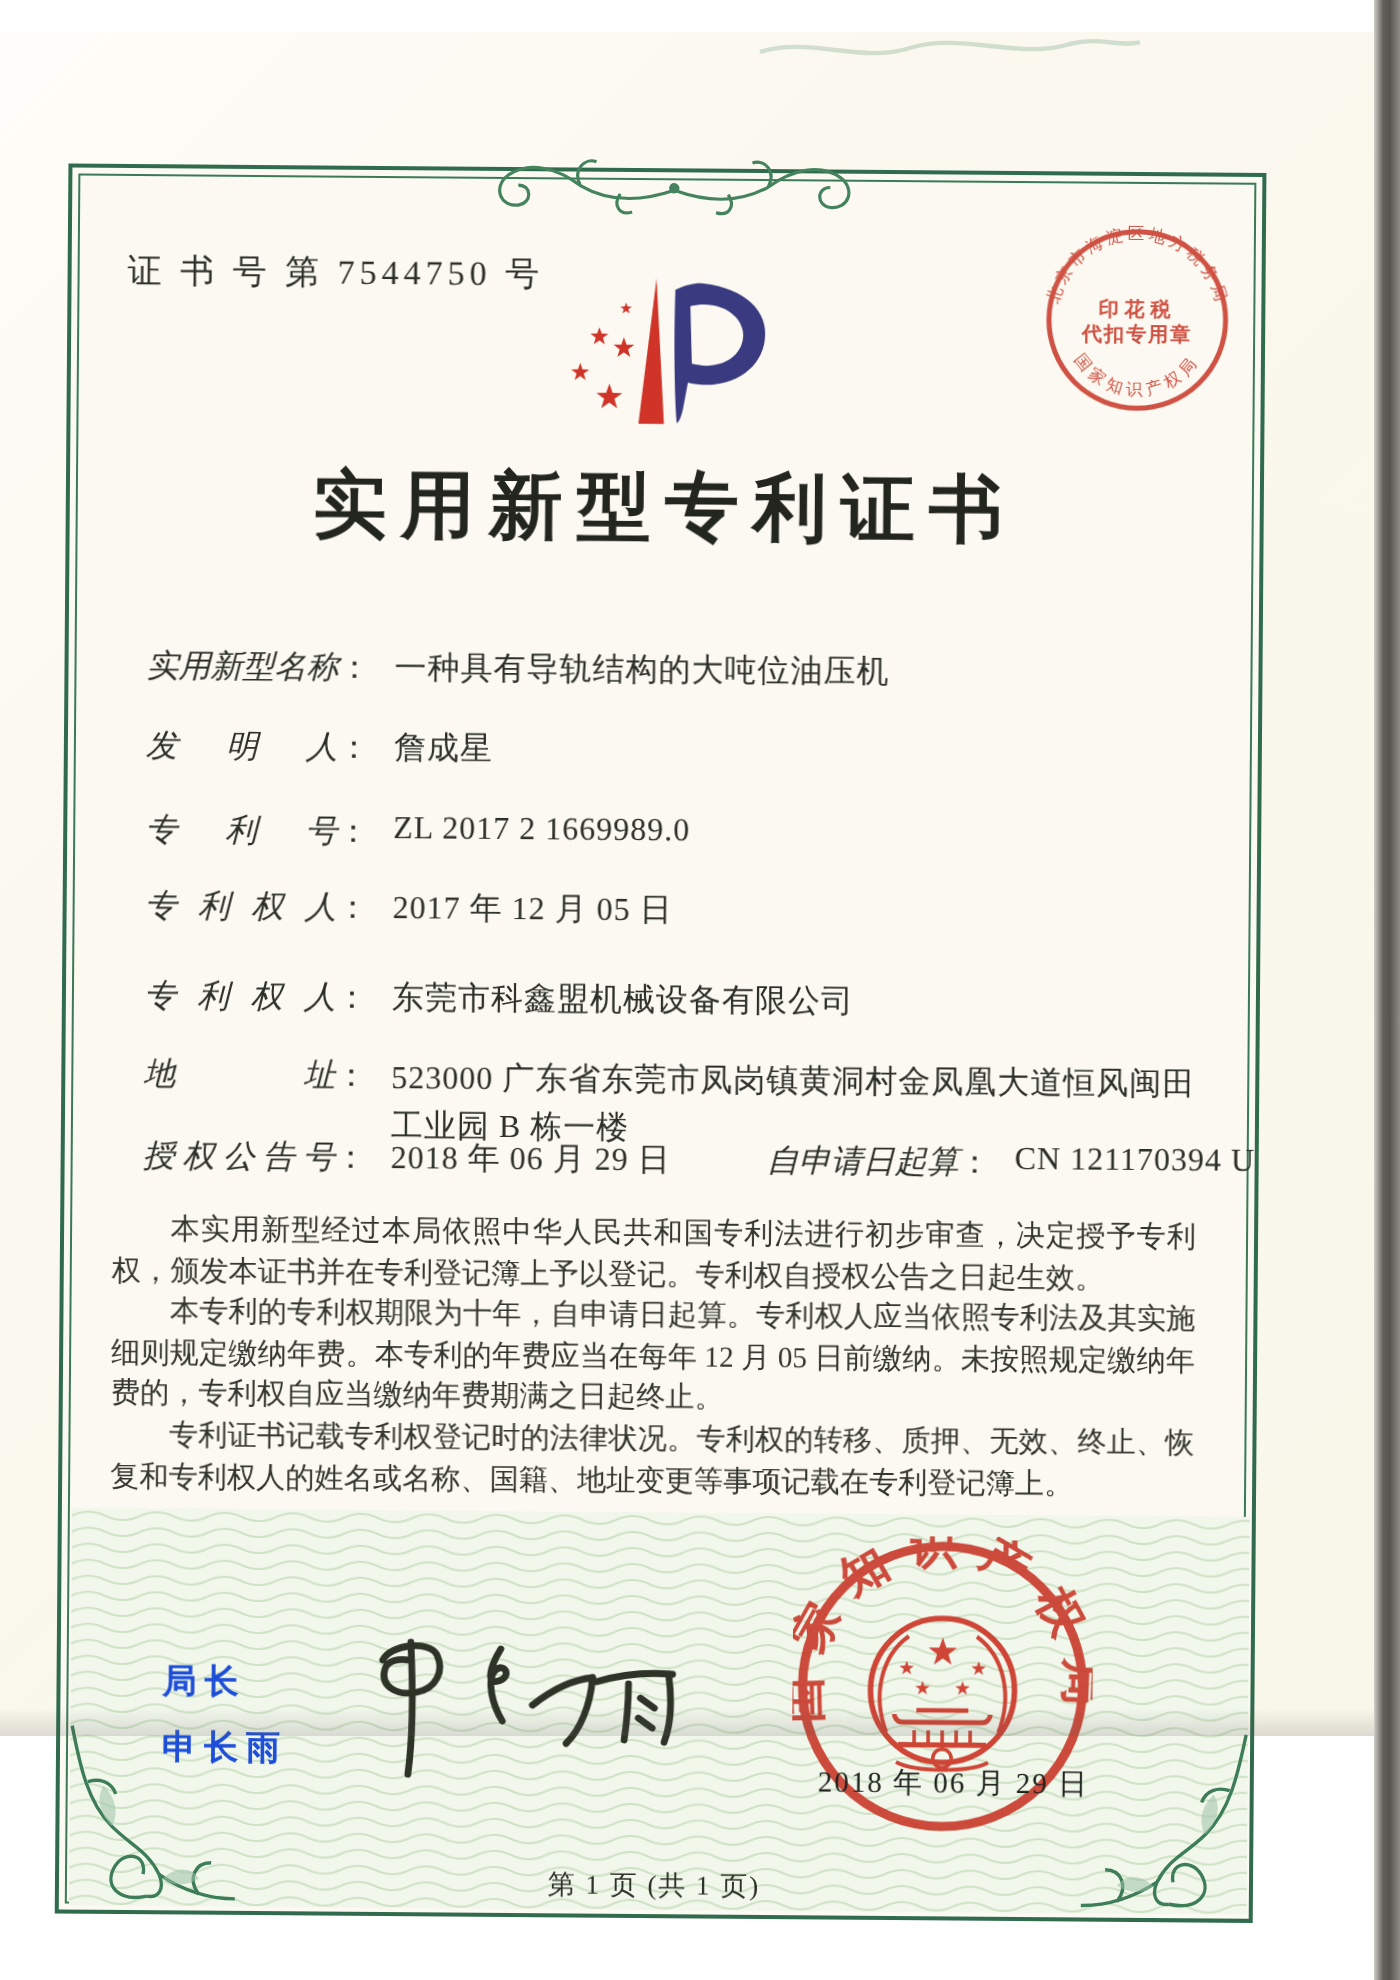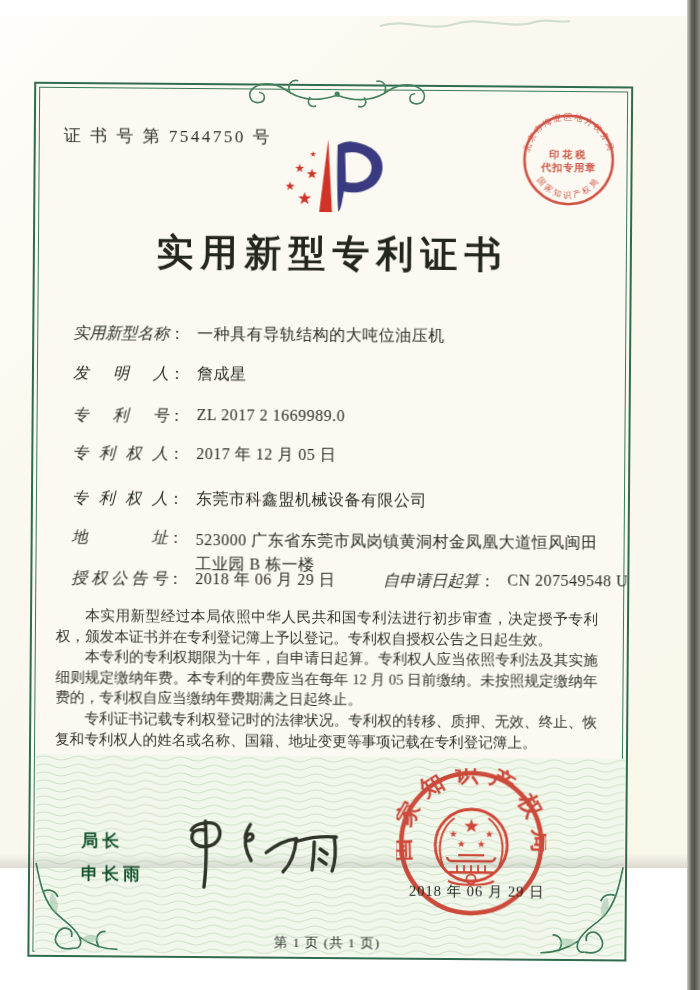--- a/index.html
+++ b/index.html
@@ -30,21 +30,21 @@
   .frow{font-size:16px;color:#2b2f28;white-space:nowrap;}
   .flabel{display:inline-block;width:96px;text-align:justify;text-align-last:justify;
     vertical-align:top;font-style:italic;}
   .fcolon{display:inline-block;vertical-align:top;}
   .fvalue{display:inline-block;margin-left:8px;vertical-align:top;letter-spacing:.5px;}
   .addr .fvalue{white-space:normal;width:408px;line-height:24px;}
   .paras{left:24px;top:521px;width:542px;font-size:14.6px;line-height:20.6px;
     text-align:justify;color:#33362e;}
   .paras p{margin:0;text-indent:2em;}
   .director{left:51px;top:740px;font-size:17px;line-height:33px;letter-spacing:4px;
-    color:#14532d;font-weight:600;}
+    color:#1d4ed8;font-weight:600;}
   .seal-date{left:379px;top:795px;font-size:14.5px;letter-spacing:1px;color:#1d211c;z-index:6;}
   .footer{left:0;top:848px;width:100%;text-align:center;font-size:13.5px;
     letter-spacing:1px;color:#2b2f28;z-index:5;}
   .band{left:5px;top:670px;z-index:0;}
   .orn{z-index:1;}
   .sig{z-index:4;}
   .bigseal{z-index:3;mix-blend-mode:multiply;opacity:.92;}
   .taxseal{opacity:.88;mix-blend-mode:multiply;}
   .content{position:relative;z-index:2;}
 </style>
@@ -172,21 +172,21 @@
         <span class="flabel">地址</span><span class="fcolon">：</span>
         <span class="fvalue"><span>523000 广东省东莞市凤岗镇黄洞村金凤凰大道恒风闽田</span><br>
         <span>工业园 B 栋一楼</span></span>
       </div>
       <div class="abs frow" style="left:39px;top:484px;">
         <span class="flabel">授权公告号</span><span class="fcolon">：</span>
         <span class="fvalue">2018 年 06 月 29 日</span>
       </div>
       <div class="abs frow" style="left:351px;top:484px;">
         <span class="flabel">自申请日起算</span><span class="fcolon">：</span>
-        <span class="fvalue">CN 207549548 U</span>
+        <span class="fvalue">CN 121170394 U</span>
       </div>
 
       <div class="abs paras">
         <p>本实用新型经过本局依照中华人民共和国专利法进行初步审查，决定授予专利权，颁发本证书并在专利登记簿上予以登记。专利权自授权公告之日起生效。</p>
         <p>本专利的专利权期限为十年，自申请日起算。专利权人应当依照专利法及其实施细则规定缴纳年费。本专利的年费应当在每年 12 月 05 日前缴纳。未按照规定缴纳年费的，专利权自应当缴纳年费期满之日起终止。</p>
         <p>专利证书记载专利权登记时的法律状况。专利权的转移、质押、无效、终止、恢复和专利权人的姓名或名称、国籍、地址变更等事项记载在专利登记簿上。</p>
       </div>
 
       <div class="abs director">
         <div>局长</div>

